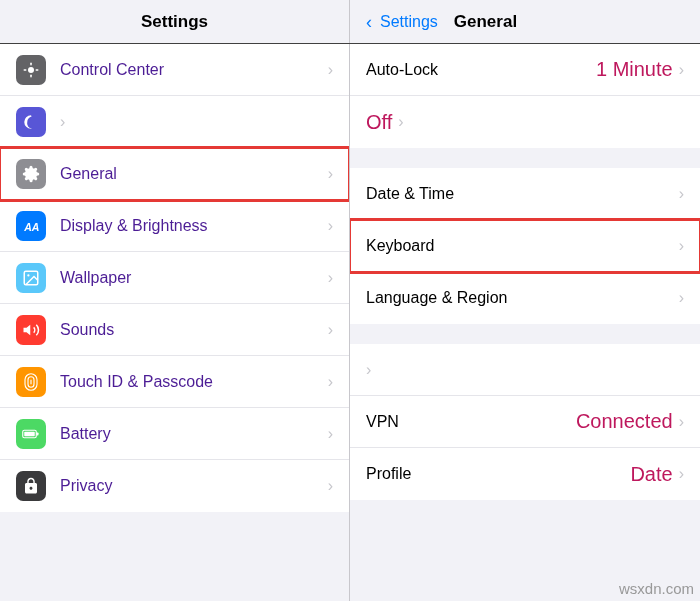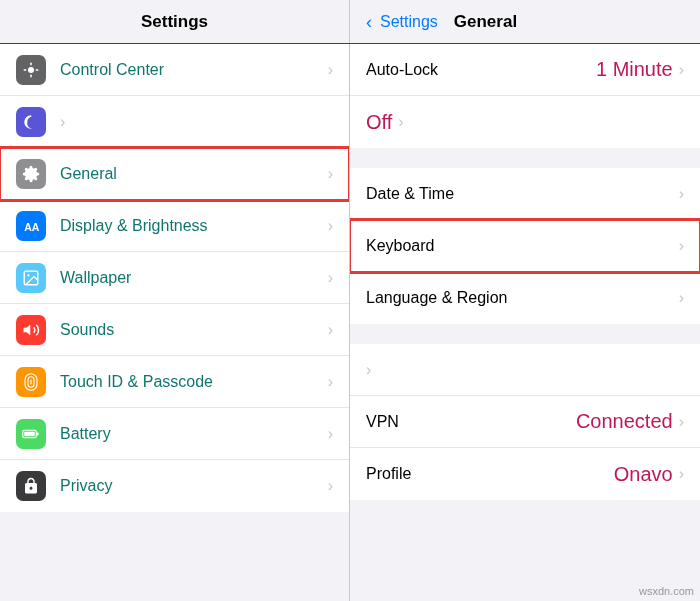--- a/index.html
+++ b/index.html
@@ -109,21 +109,21 @@
       align-items: center;
       justify-content: center;
       flex-shrink: 0;
       font-size: 16px;
       color: #fff;
     }
 
     .item-label {
       flex: 1;
       font-size: 16px;
-      color: #0f766e;
+      color: #4c1d95;
     }
     .item-chevron {
       color: #c7c7cc;
       font-size: 16px;
       font-weight: 300;
     }
 
     
     .right-group {
       background: #fff;
@@ -160,21 +160,21 @@
     .right-chevron {
       color: #c7c7cc;
       font-size: 16px;
     }
 
     
     .watermark {
       position: fixed;
       bottom: 4px;
       right: 6px;
-      font-size: 11px;
+      font-size: 15px;
       color: #999;
       z-index: 100;
     }
 
     
     .svg-icon {
       width: 18px;
       height: 18px;
       fill: white;
     }
@@ -222,21 +222,21 @@
           <div class="item-icon" style="background: rgb(142, 142, 147);">
             <svg viewBox="0 0 24 24" class="svg-icon">
               <circle cx="12" cy="12" r="3" fill="white"></circle>
               <path d="M19.4 15a1.65 1.65 0 0 0 .33 1.82l.06.06a2 2 0 0 1-2.83 2.83l-.06-.06a1.65 1.65 0 0 0-1.82-.33 1.65 1.65 0 0 0-1 1.51V21a2 2 0 0 1-4 0v-.09A1.65 1.65 0 0 0 9 19.4a1.65 1.65 0 0 0-1.82.33l-.06.06a2 2 0 0 1-2.83-2.83l.06-.06A1.65 1.65 0 0 0 4.68 15a1.65 1.65 0 0 0-1.51-1H3a2 2 0 0 1 0-4h.09A1.65 1.65 0 0 0 4.6 9a1.65 1.65 0 0 0-.33-1.82l-.06-.06a2 2 0 0 1 2.83-2.83l.06.06A1.65 1.65 0 0 0 9 4.68a1.65 1.65 0 0 0 1-1.51V3a2 2 0 0 1 4 0v.09a1.65 1.65 0 0 0 1 1.51 1.65 1.65 0 0 0 1.82-.33l.06-.06a2 2 0 0 1 2.83 2.83l-.06.06A1.65 1.65 0 0 0 19.4 9a1.65 1.65 0 0 0 1.51 1H21a2 2 0 0 1 0 4h-.09a1.65 1.65 0 0 0-1.51 1z" fill="white"></path>
             </svg>
           </div>
           <span class="item-label">General</span>
           <span class="item-chevron">›</span>
         </div>
         <div class="settings-item">
-          <div class="item-icon" style="background: rgb(0, 122, 255);">
+          <div class="item-icon" style="background: rgb(0, 122, 255); font-style: italic;">
             <svg viewBox="0 0 24 24" class="svg-icon">
               <text x="3" y="18" font-size="14" font-weight="bold" fill="white">AA</text>
             </svg>
           </div>
           <span class="item-label">Display &amp; Brightness</span>
           <span class="item-chevron">›</span>
         </div>
         <div class="settings-item">
           <div class="item-icon" style="background: rgb(90, 200, 250);">
             <svg viewBox="0 0 24 24" class="svg-icon">
@@ -323,21 +323,21 @@
         <div class="right-item">
           <span class="right-chevron">›</span>
         </div>
         <div class="right-item">
           <span class="right-item-label">VPN</span>
           <span class="right-item-value">Connected</span>
           <span class="right-chevron">›</span>
         </div>
         <div class="right-item" style="border-bottom: none;">
           <span class="right-item-label">Profile</span>
-          <span class="right-item-value">Onavo</span>
+          <span class="right-item-value">Date</span>
           <span class="right-chevron">›</span>
         </div>
       </div>
     </div>
 
 </div>
 
 <div class="watermark">wsxdn.com</div>
 
 </body></html>

